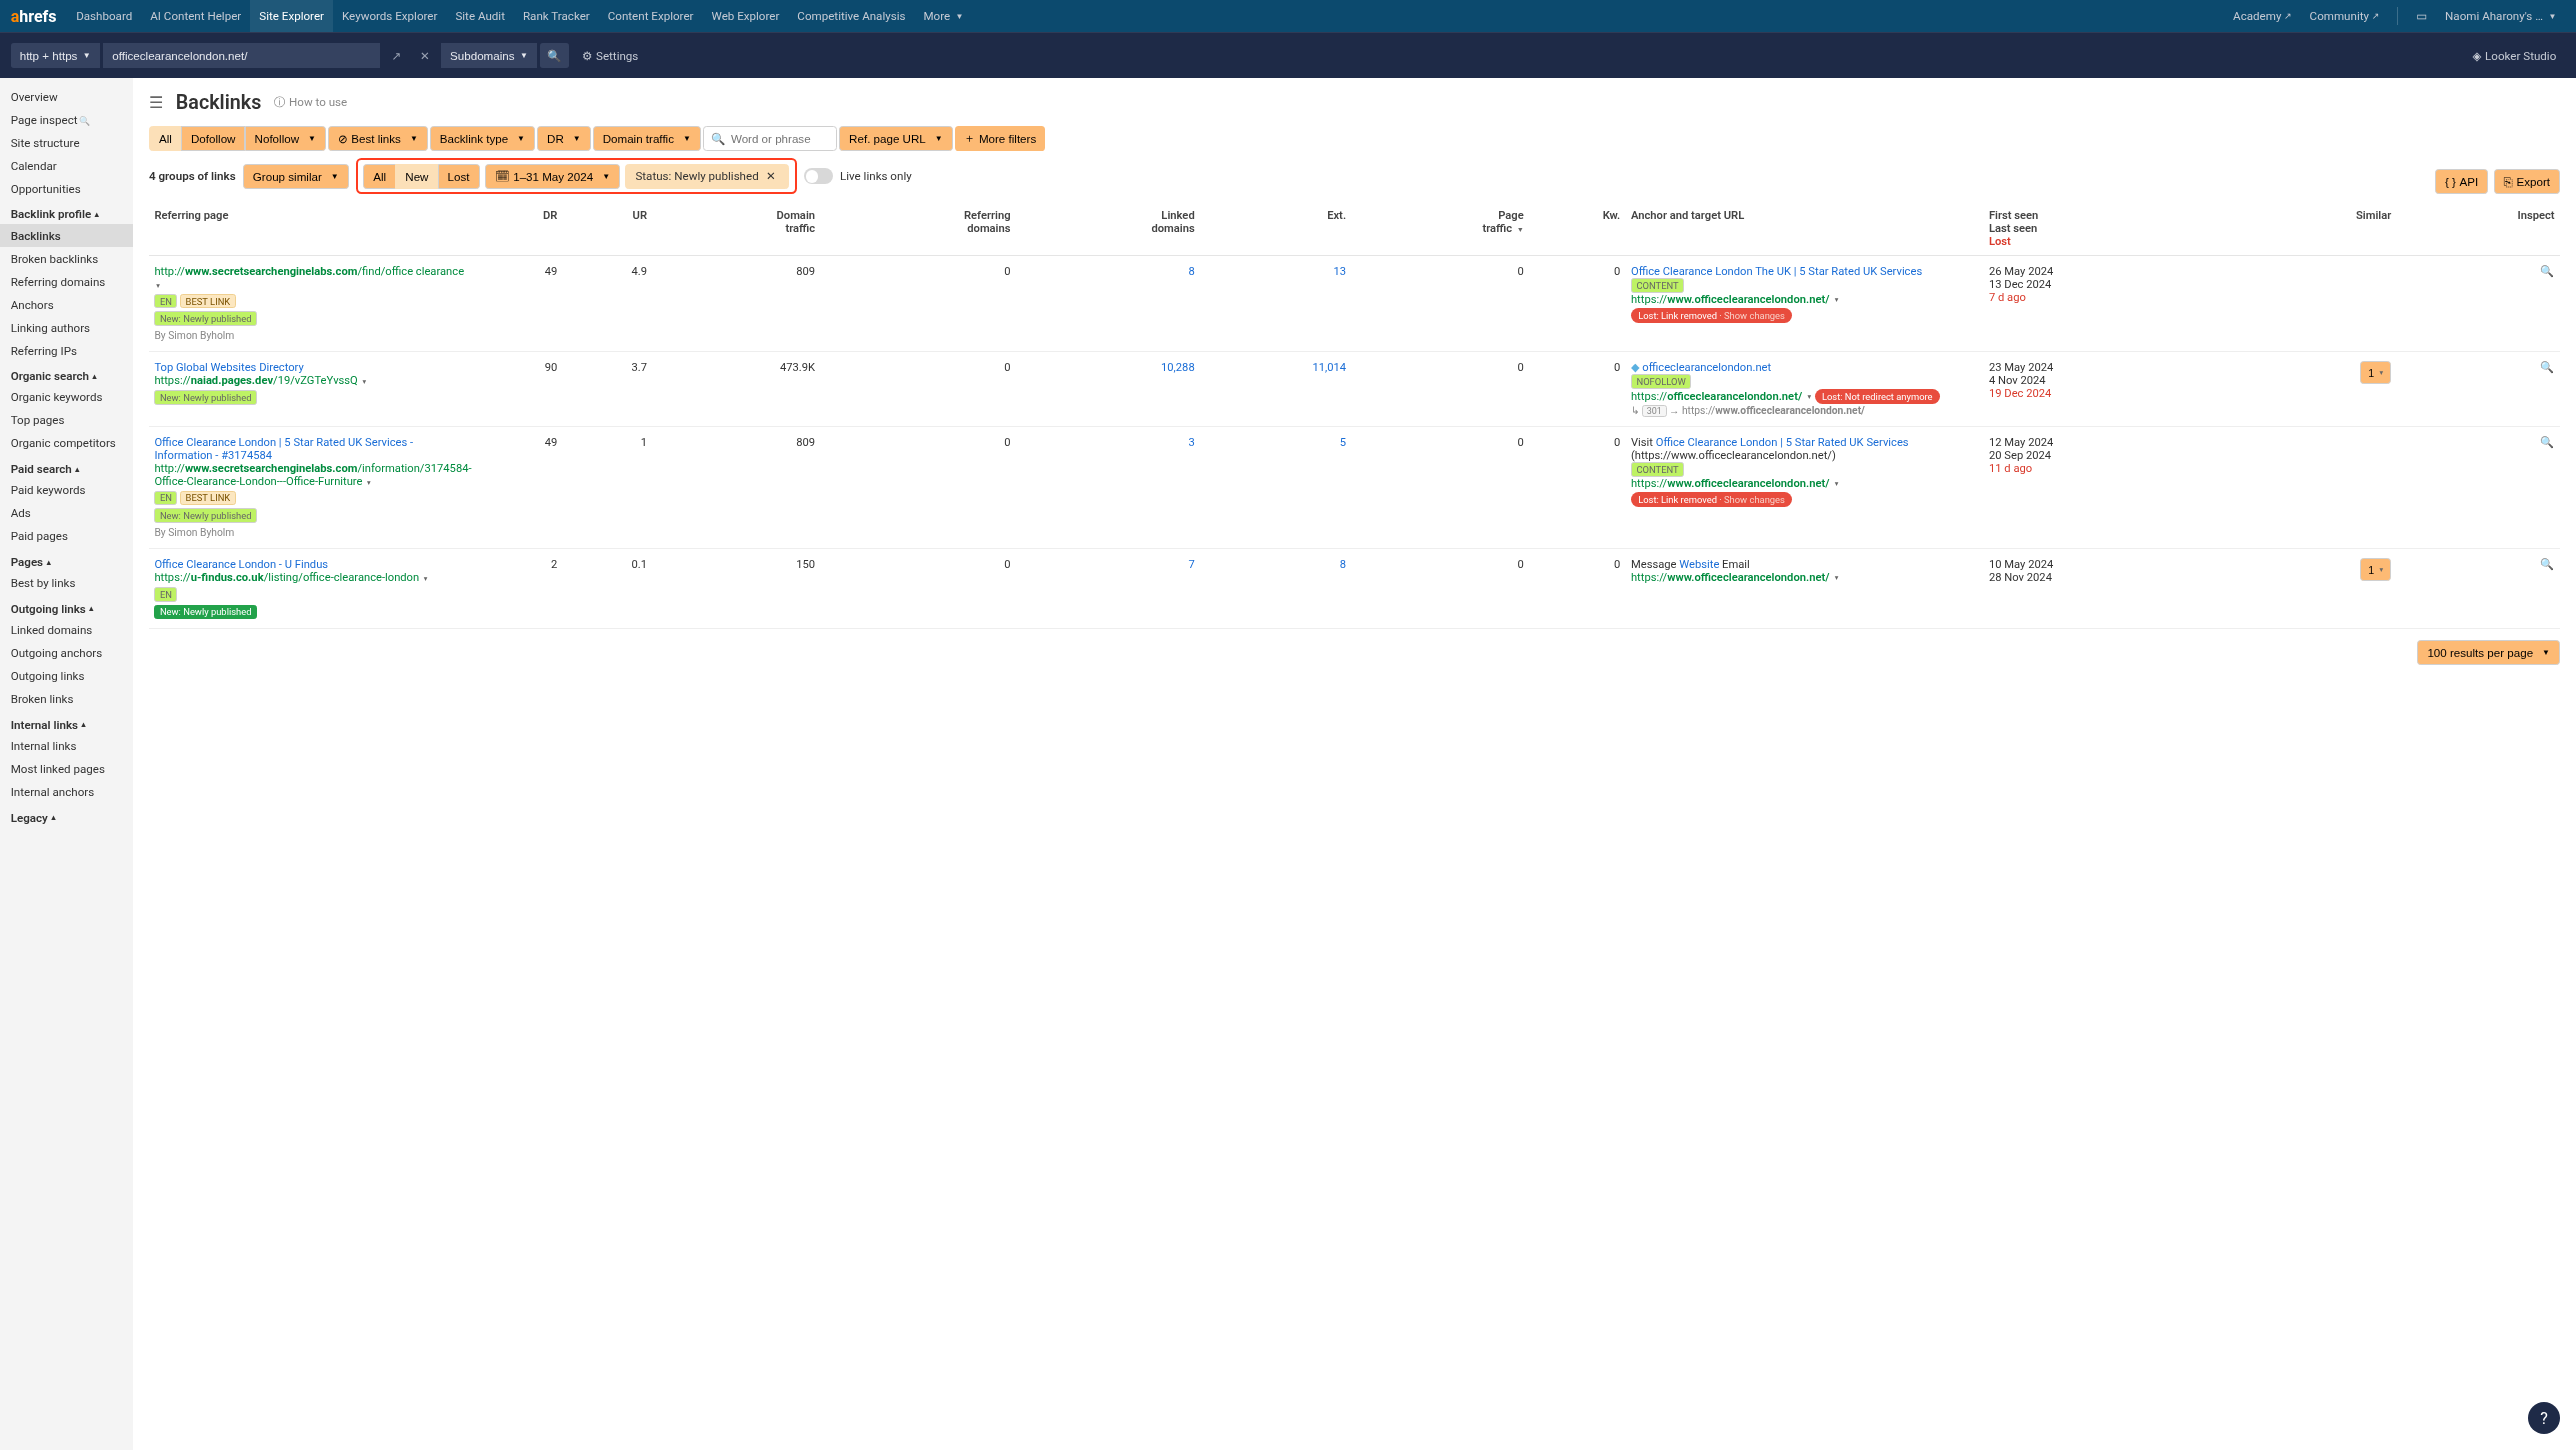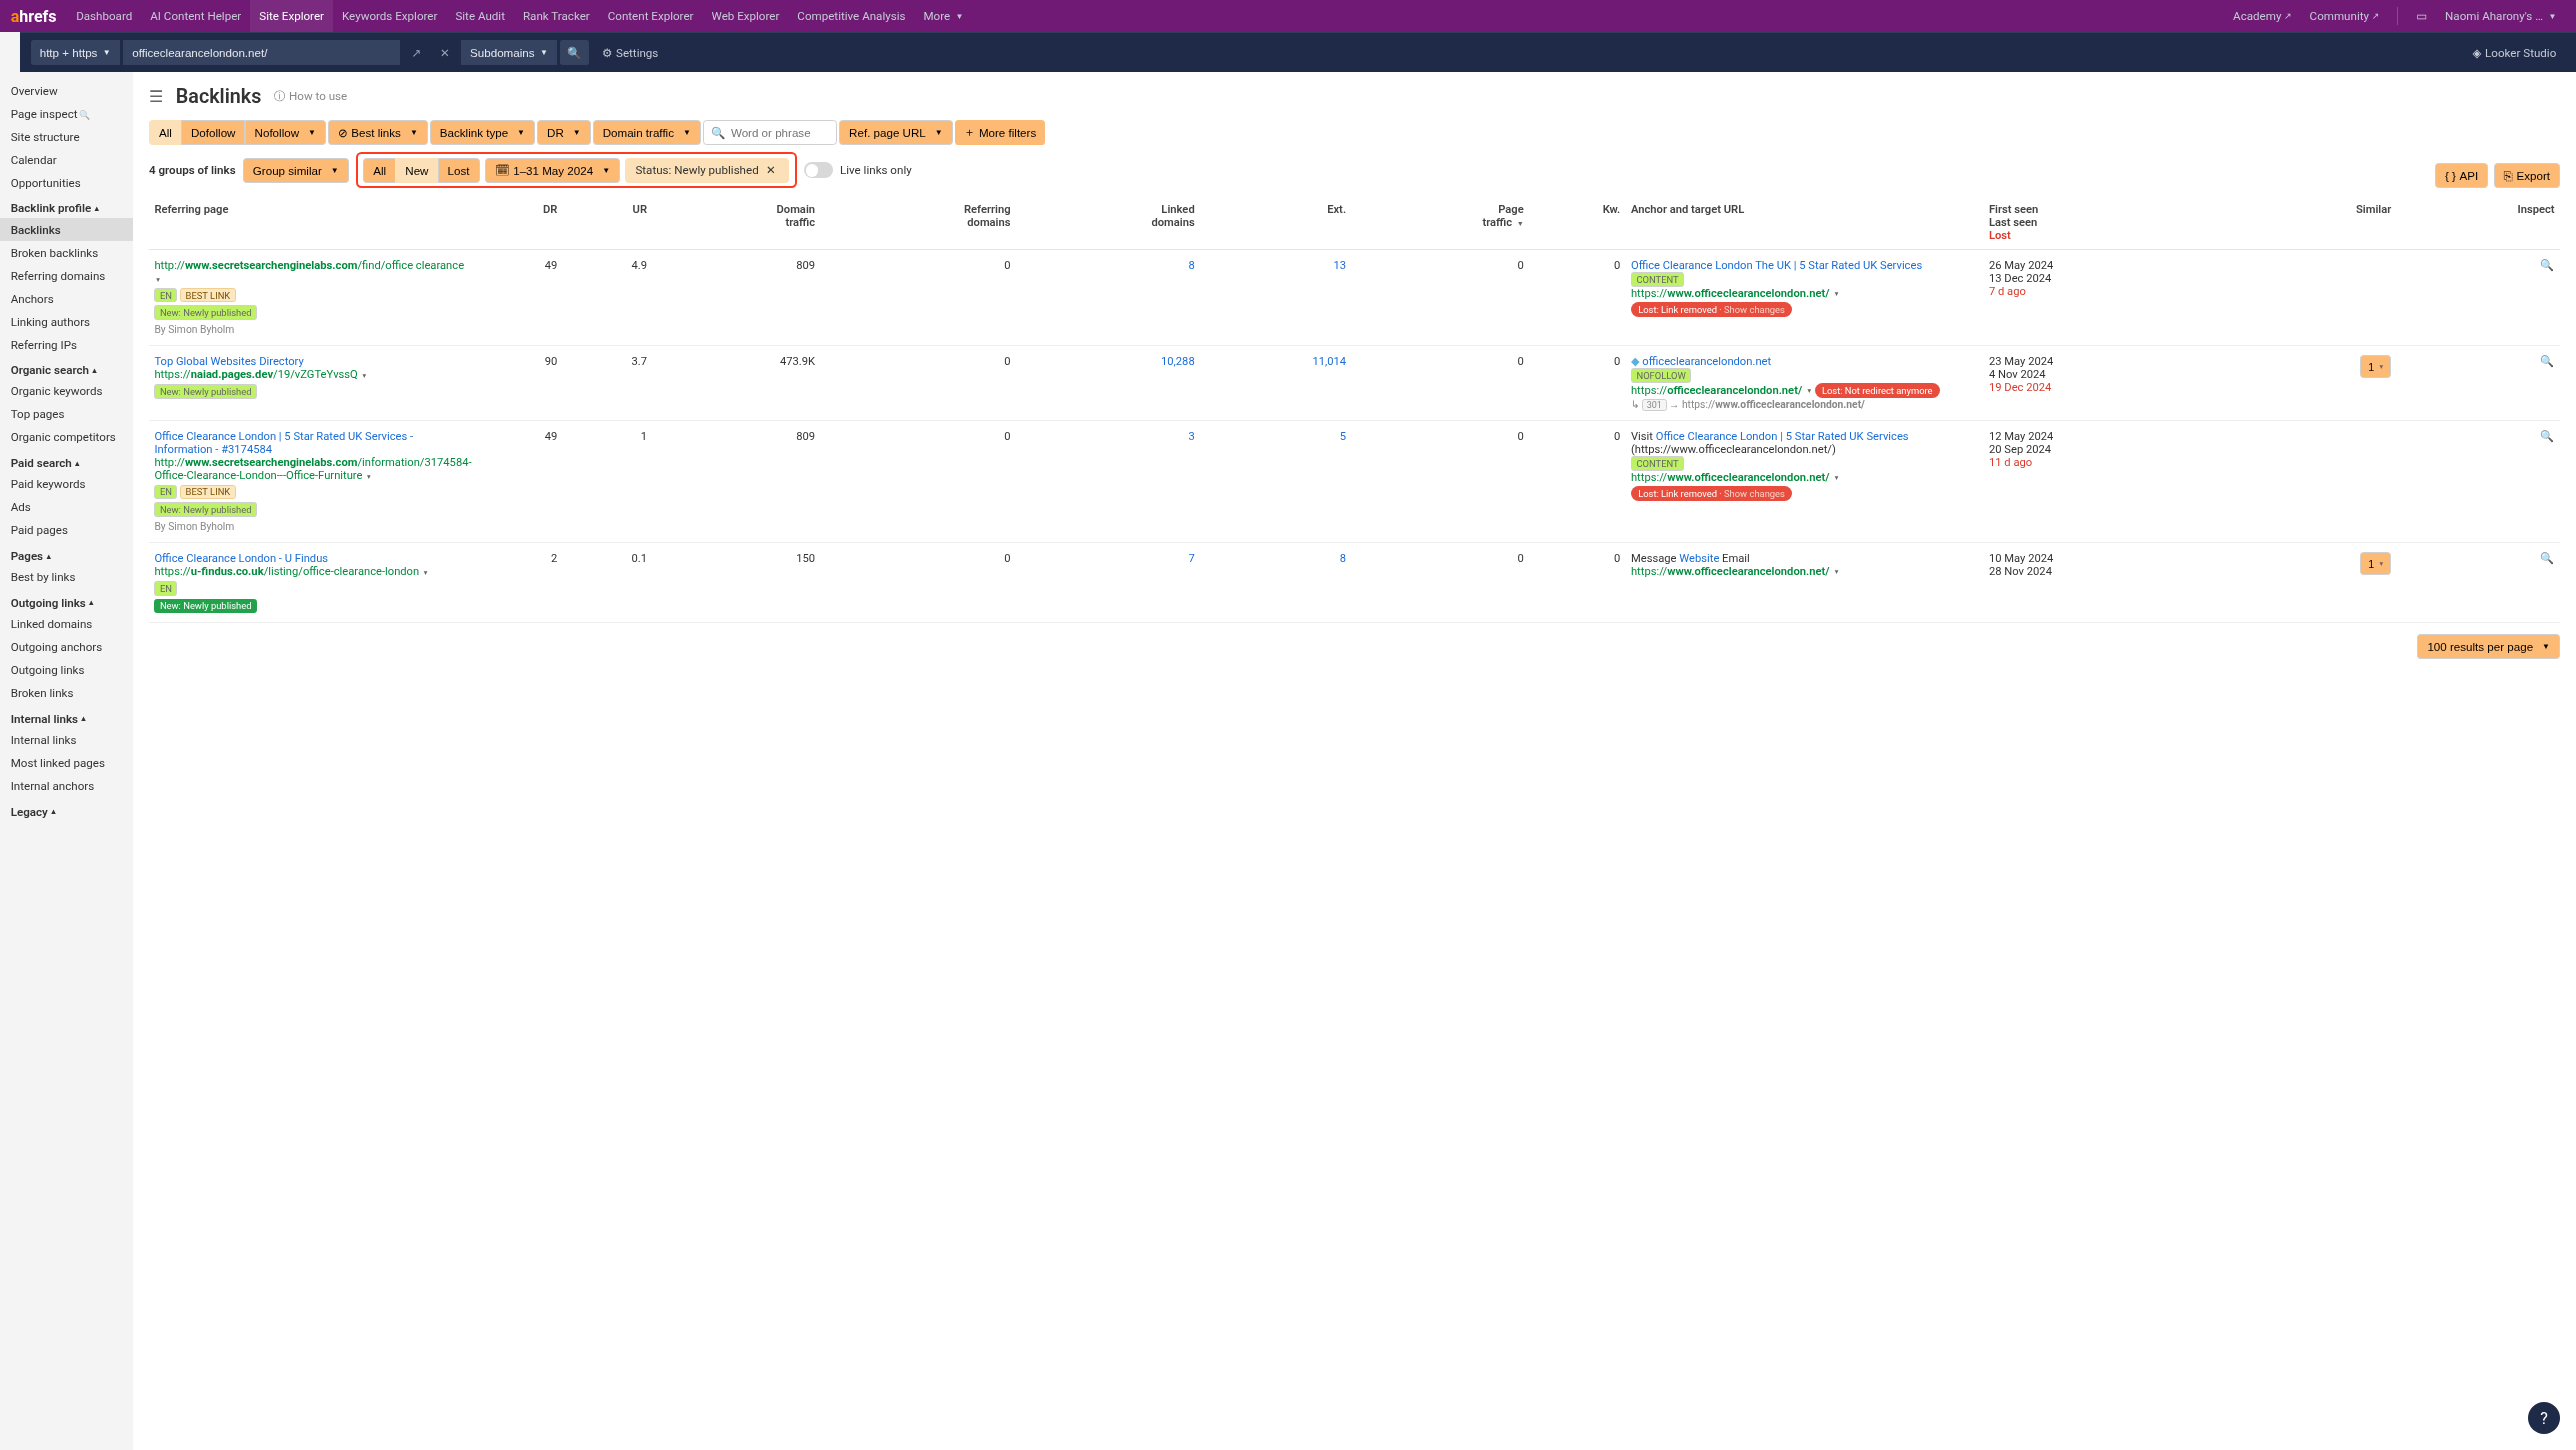--- a/index.html
+++ b/index.html
@@ -1,30 +1,30 @@
 <!DOCTYPE html>
 <html style="font-size:14.3px"><head>
 <meta charset="utf-8">
 <style>
 * { box-sizing: border-box; margin: 0; padding: 0; }
 body { font-family: -apple-system, BlinkMacSystemFont, "Segoe UI", Roboto, Helvetica, Arial, sans-serif; font-size: 11.6px; color: #333; background: #f4f4f4; }
 a { text-decoration: none; }
 
 
-.topnav { background: #701a75; color: #c5cad4; display: flex; align-items: center; height: 32px; padding: 0 10.7px; }
+.topnav { background: #0c4a6e; color: #c5cad4; display: flex; align-items: center; height: 32px; padding: 0 10.7px; }
 .logo { font-weight: bold; font-size: 16px; margin-right: 10.7px; }
 .logo .a { color: #ff8800; }
 .logo .rest { color: #fff; }
 .topnav-item { padding: 0 9px; cursor: pointer; height: 32px; display: flex; align-items: center; font-size: 11.6px; }
 .topnav-item.active { color: #fff; background: rgba(255,255,255,0.08); }
 .topnav-spacer { flex: 1; }
 .ext-icon { font-size: 9px; margin-left: 2.7px; }
 
 
-.subbar { background: #1e2a47; height: 40px; display: flex; align-items: center; padding: 0 10.7px; gap: 3.6px; border-top: 0.9px solid rgba(255,255,255,0.08); margin-left: 20px;}
+.subbar { background: #1e2a47; height: 46px; display: flex; align-items: center; padding: 0 10.7px; gap: 3.6px; border-top: 0.9px solid rgba(255,255,255,0.08);}
 .sub-btn { background: #354260; color: #e6e8ee; border: none; height: 25px; padding: 0 9px; border-radius: 0; display: flex; align-items: center; cursor: pointer; font-size: 11.6px;}
 .sub-input { background: #354260; color: #e6e8ee; border: none; height: 25px; padding: 0 9px; width: 277px; font-size: 11.6px; }
 .sub-icon { color: #9ba3b4; width:25px; height:25px; display:flex; align-items:center; justify-content:center; }
 .sub-search { background:#354260; border-radius:2.7px; }
 .caret { margin-left: 5.4px; font-size: 8px; }
 
 
 .wrap { display: flex; }
 .sidebar { width: 133px; background: #f4f4f4; padding: 7.2px 0; font-size: 11.6px; min-height: calc(100vh - 66px); }
 .side-item { padding: 4.5px 10.7px; cursor: pointer; color: #333; display:block; }

